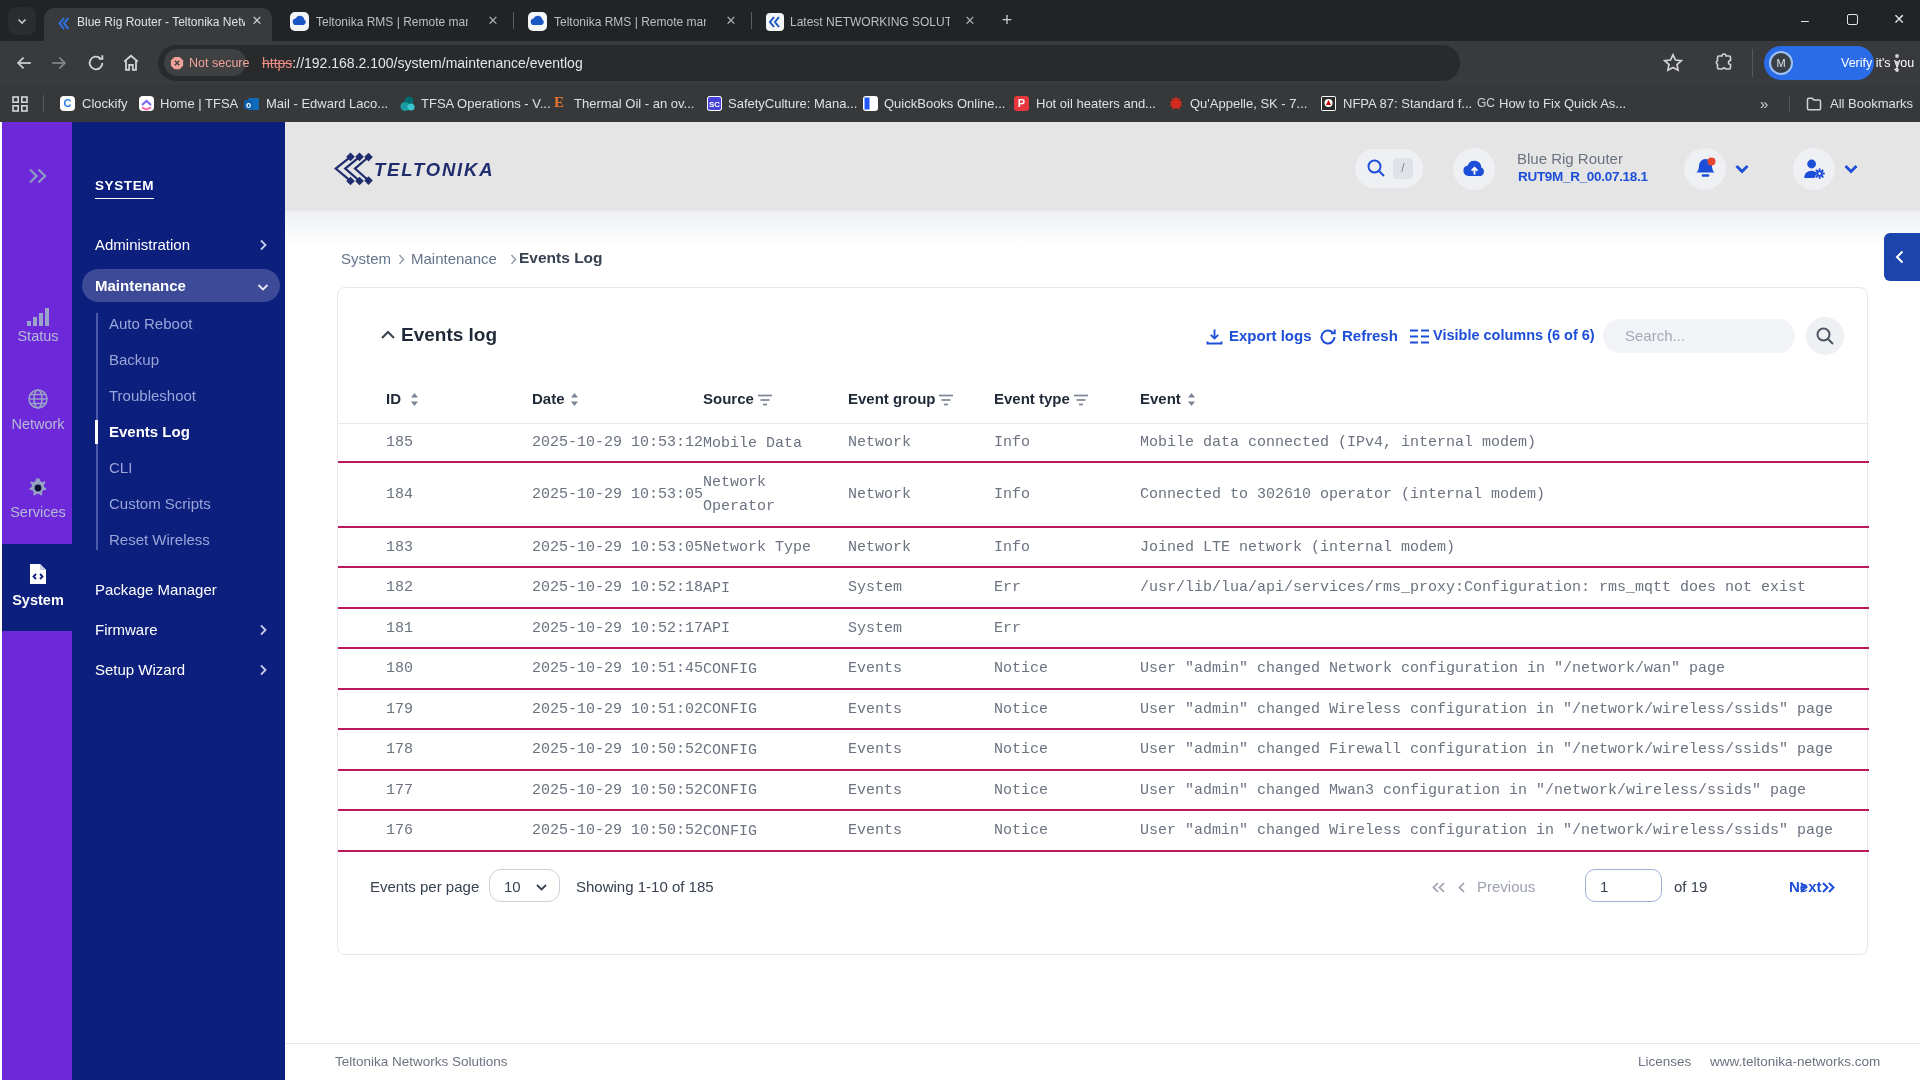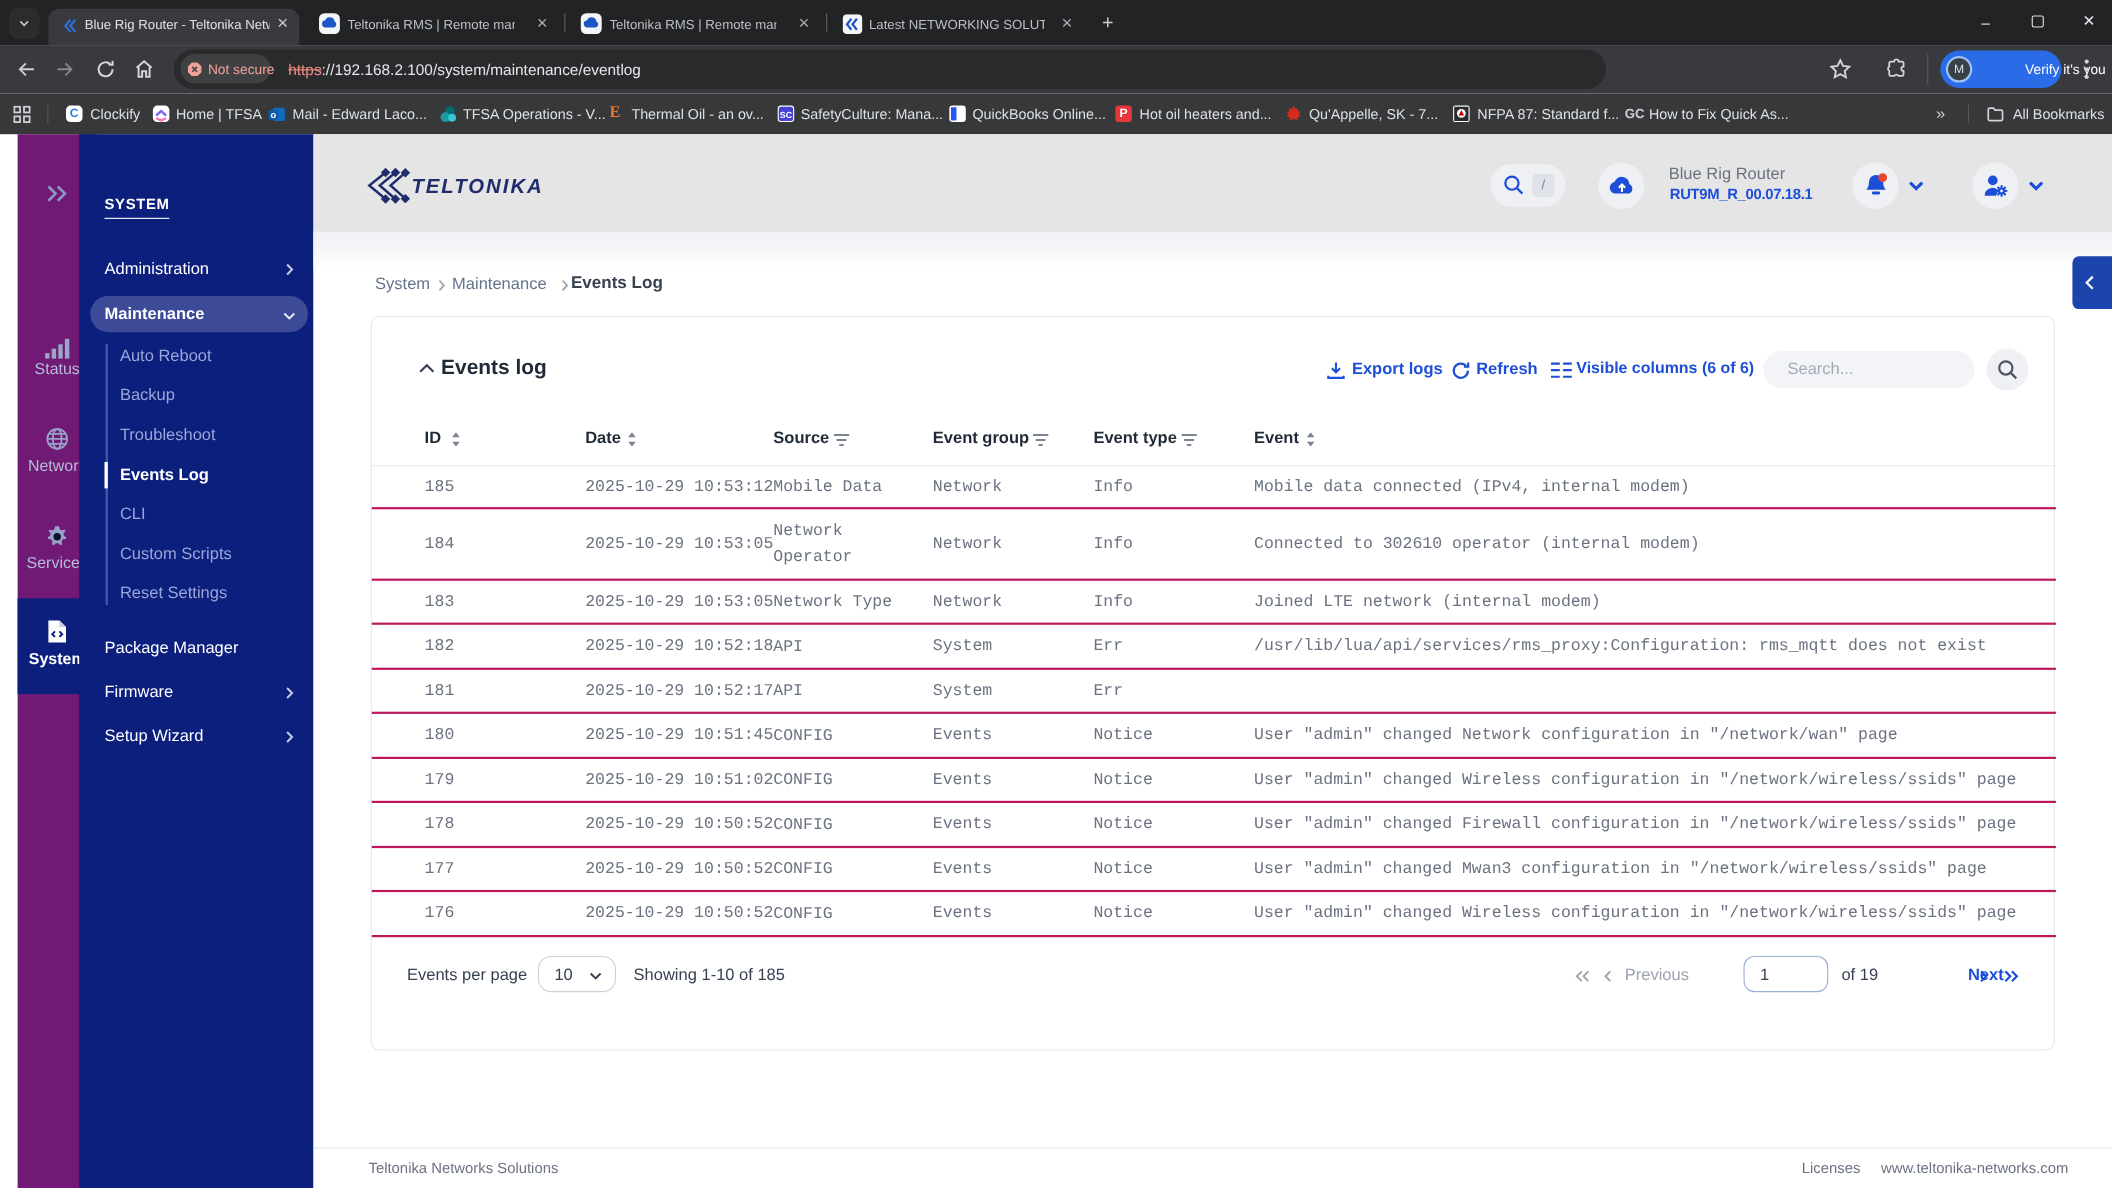--- a/index.html
+++ b/index.html
@@ -184,31 +184,31 @@
     </div>
   <div class="abs" style="left:1190px;top:9px;line-height:19px;">Qu'Appelle, SK - 7...</div>
   <div class="abs" style="left:1321px;top:11px;width:15px;height:15px;border-radius:2px;background:#fff;">
       <svg width="15" height="15" viewBox="0 0 15 15">
         <rect x="1" y="1" width="13" height="13" fill="#2b2b2b"></rect>
         <circle cx="7.5" cy="7" r="4" fill="#fff"></circle>
         <path d="M7.5 4 l2.5 5 h-5 z" fill="#c00"></path>
       </svg>
     </div>
   <div class="abs" style="left:1343px;top:9px;line-height:19px;">NFPA 87: Standard f...</div>
-  <div class="abs" style="left:1477px;top:9px;color:#cfd1d4;font-size:12px;font-weight:700;line-height:19px;">GC</div>
+  <div class="abs" style="left:1477px;top:9px;color:#cfd1d4;font-size:12px;font-weight:400;line-height:19px;">GC</div>
   <div class="abs" style="left:1499px;top:9px;line-height:19px;">How to Fix Quick As...</div>
   <div class="abs" style="left:1760px;top:9px;color:#cfd1d4;font-size:15px;line-height:19px;">»</div>
   <div class="abs" style="left:1789px;top:10px;width:1px;height:17px;background:#55575a;"></div>
   <svg class="abs" style="left:1806px;top:11px;" width="16" height="16" viewBox="0 0 16 16">
       <path d="M1.5 3.5 a1.2 1.2 0 0 1 1.2 -1.2 h3.5 l1.6 1.8 h5.5 a1.2 1.2 0 0 1 1.2 1.2 v7.2 a1.2 1.2 0 0 1 -1.2 1.2 h-10.6 a1.2 1.2 0 0 1 -1.2 -1.2 z" fill="none" stroke="#d2d4d7" stroke-width="1.5"></path>
     </svg>
   <div class="abs" style="left:1830px;top:9px;line-height:19px;">All Bookmarks</div>
 </div>
 
-<div class="abs" id="rail" style="left:16px;top:122px;width:72px;height:958px;background:#701a75;">
+<div class="abs" id="rail" style="left:2px;top:122px;width:72px;height:958px;background:#6d28d9;">
   <div class="abs" style="left:0;top:422px;width:72px;height:87px;background:#0c1f7c;"></div>
   <svg class="abs" style="left:26px;top:46px;" width="20" height="16" viewBox="0 0 20 16">
       <g fill="none" stroke="#8d97c1" stroke-width="2.4">
         <path d="M2 1.5 L8.5 8 L2 14.5"></path>
         <path d="M10.5 1.5 L17 8 L10.5 14.5"></path>
       </g>
     </svg>
 
   <svg class="abs" style="left:25px;top:185px;" width="23" height="20" viewBox="0 0 23 20">
       <g fill="#9ba5c9">
@@ -258,21 +258,21 @@
       <path d="M2.5 5 l4.5 4.5 L11.5 5" stroke="#e8ebf6" stroke-width="1.8" fill="none"></path>
     </svg>
   <div class="abs" style="left:24px;top:191px;width:2px;height:237px;background:#4b59a8;"></div>
   <div class="abs" style="left:37px;top:193px;font-size:15px;color:#9aa5d9;">Auto Reboot</div>
   <div class="abs" style="left:37px;top:229px;font-size:15px;color:#9aa5d9;">Backup</div>
   <div class="abs" style="left:37px;top:265px;font-size:15px;color:#9aa5d9;">Troubleshoot</div>
   <div class="abs" style="left:23px;top:298px;width:3px;height:24px;background:#ffffff;"></div>
   <div class="abs" style="left:37px;top:301px;font-size:15px;font-weight:700;color:#ffffff;">Events Log</div>
   <div class="abs" style="left:37px;top:337px;font-size:15px;color:#9aa5d9;">CLI</div>
   <div class="abs" style="left:37px;top:373px;font-size:15px;color:#9aa5d9;">Custom Scripts</div>
-  <div class="abs" style="left:37px;top:409px;font-size:15px;color:#9aa5d9;">Reset Settings</div>
+  <div class="abs" style="left:37px;top:409px;font-size:15px;color:#9aa5d9;">Reset Wireless</div>
   <div class="abs" style="left:23px;top:459px;font-size:15px;">Package Manager</div>
   <div class="abs" style="left:23px;top:499px;font-size:15px;">Firmware</div>
   <svg class="abs" style="left:184px;top:501px;" width="14" height="14" viewBox="0 0 14 14">
       <path d="M5 2.5 l4.5 4.5 L5 11.5" stroke="#c7cde8" stroke-width="1.8" fill="none"></path>
     </svg>
   <div class="abs" style="left:23px;top:539px;font-size:15px;">Setup Wizard</div>
   <svg class="abs" style="left:184px;top:541px;" width="14" height="14" viewBox="0 0 14 14">
       <path d="M5 2.5 l4.5 4.5 L5 11.5" stroke="#c7cde8" stroke-width="1.8" fill="none"></path>
     </svg>
 </div>

